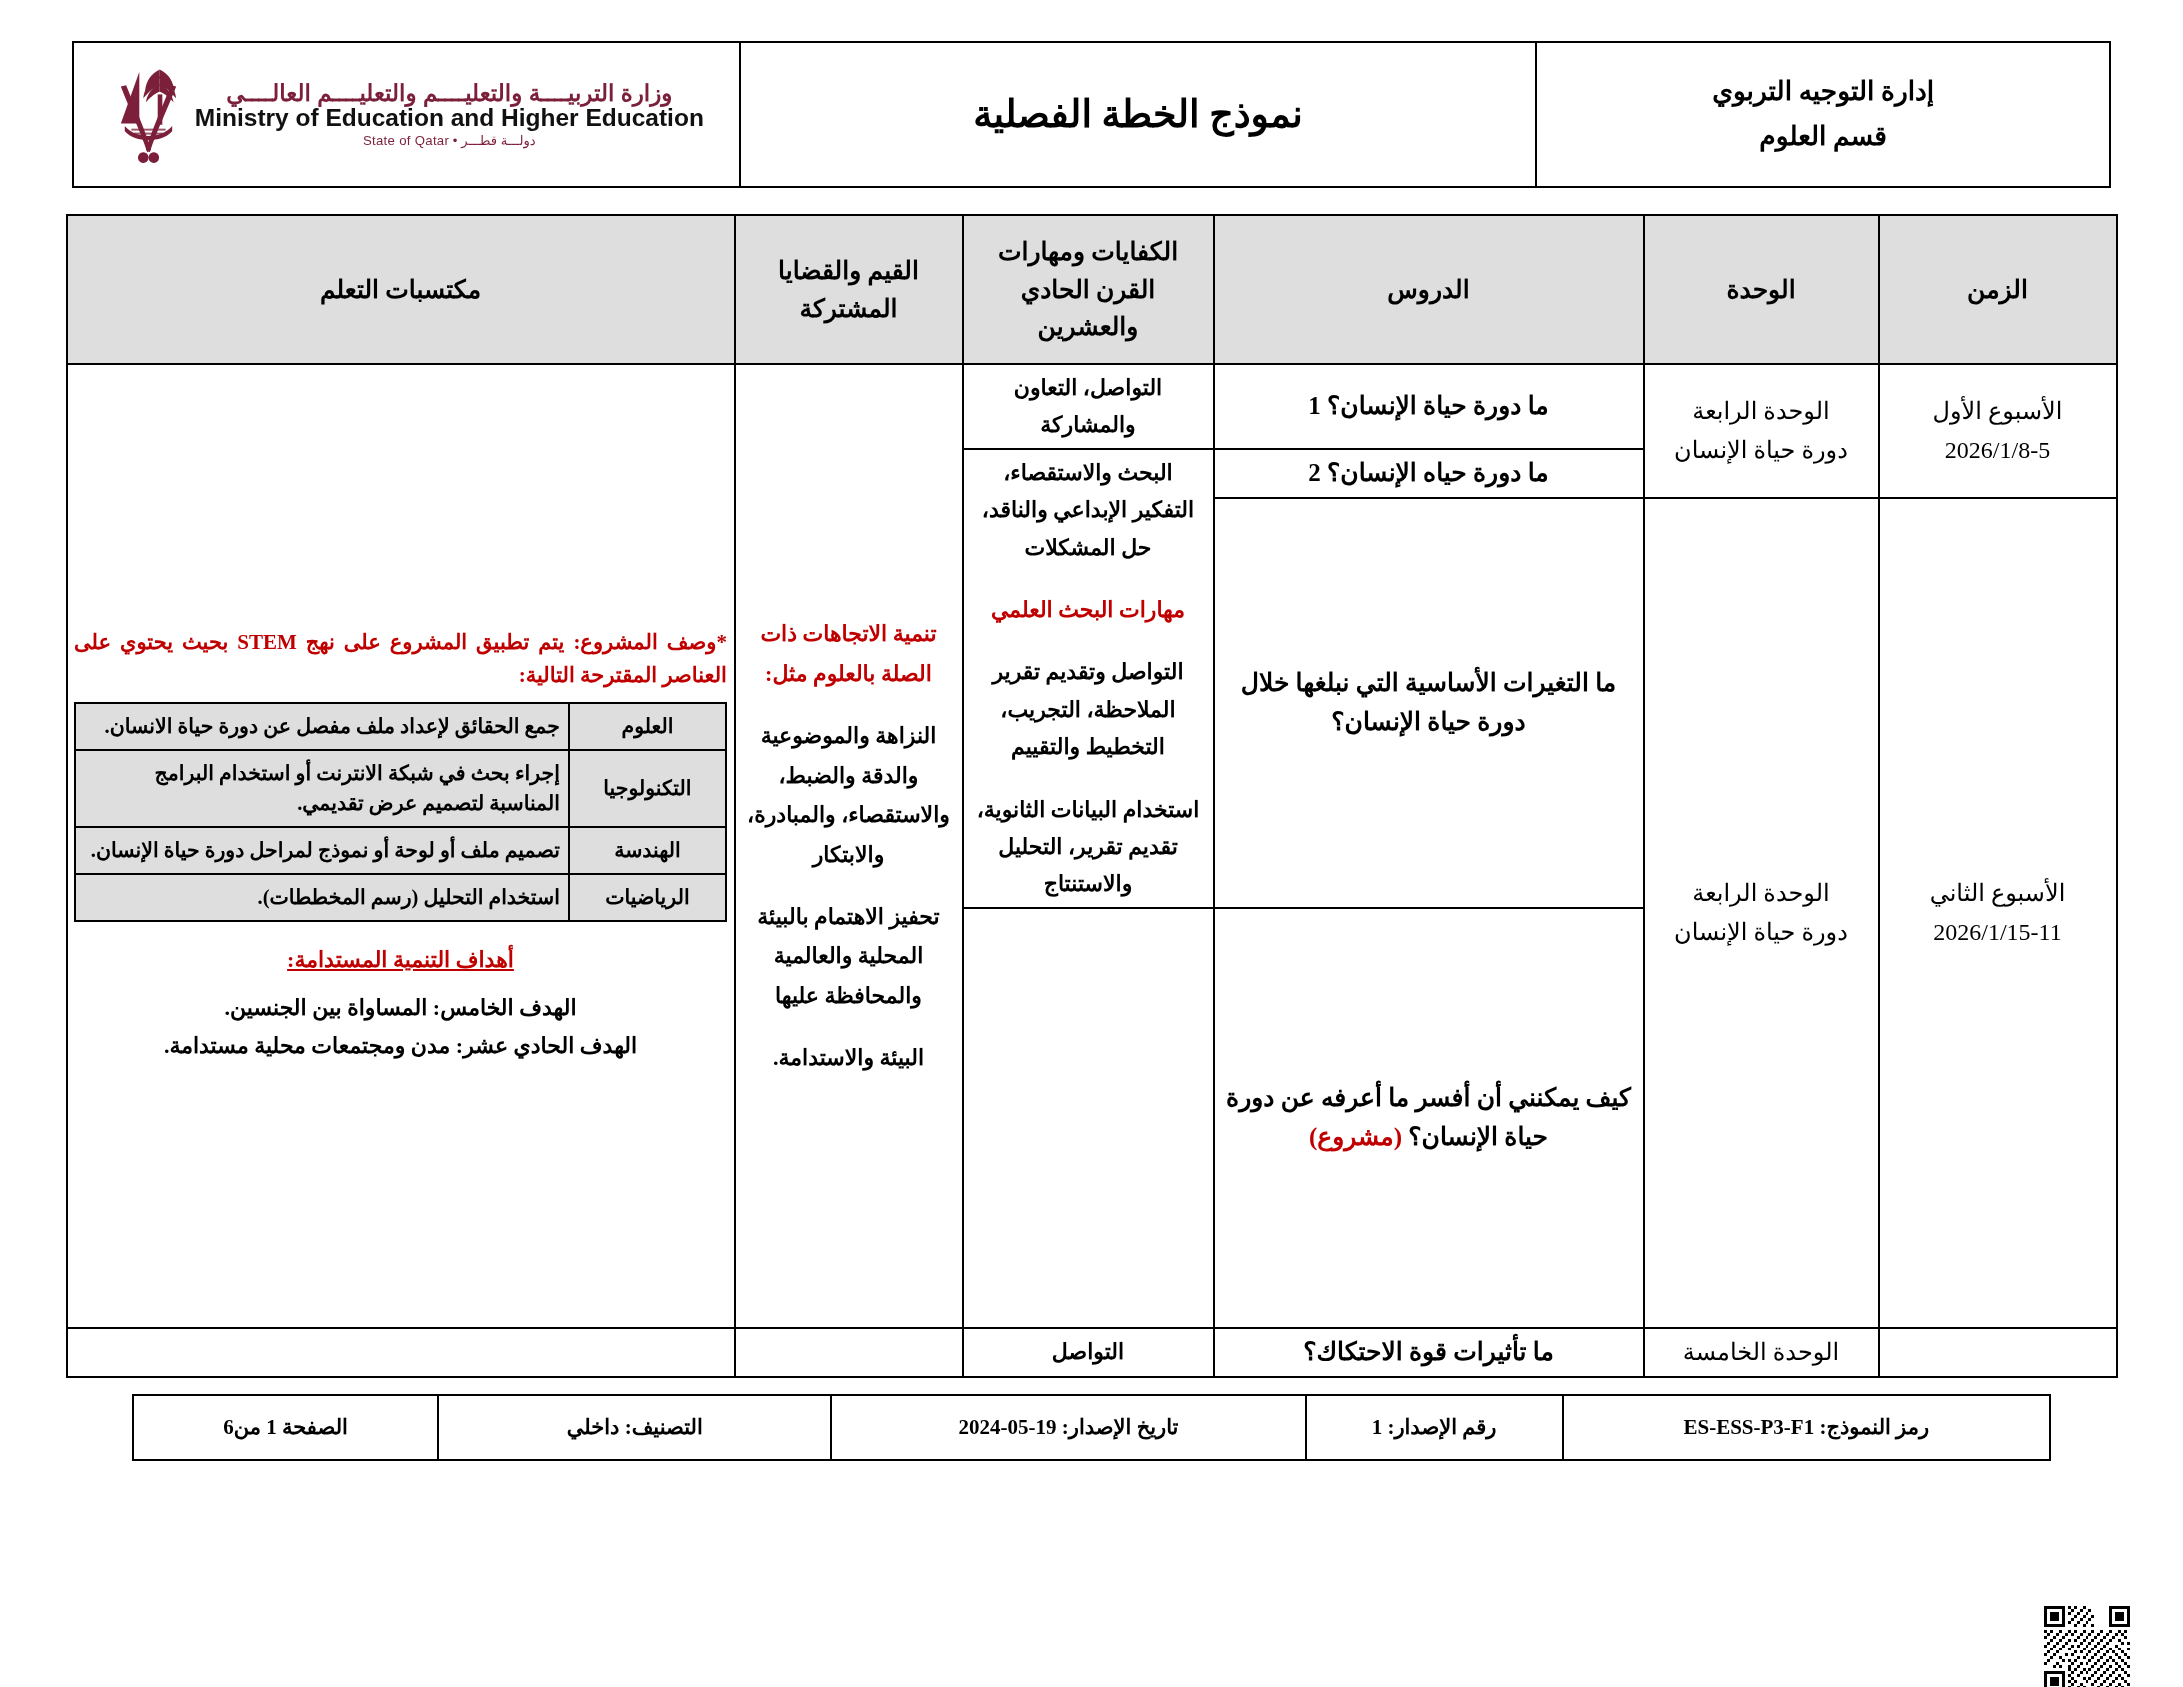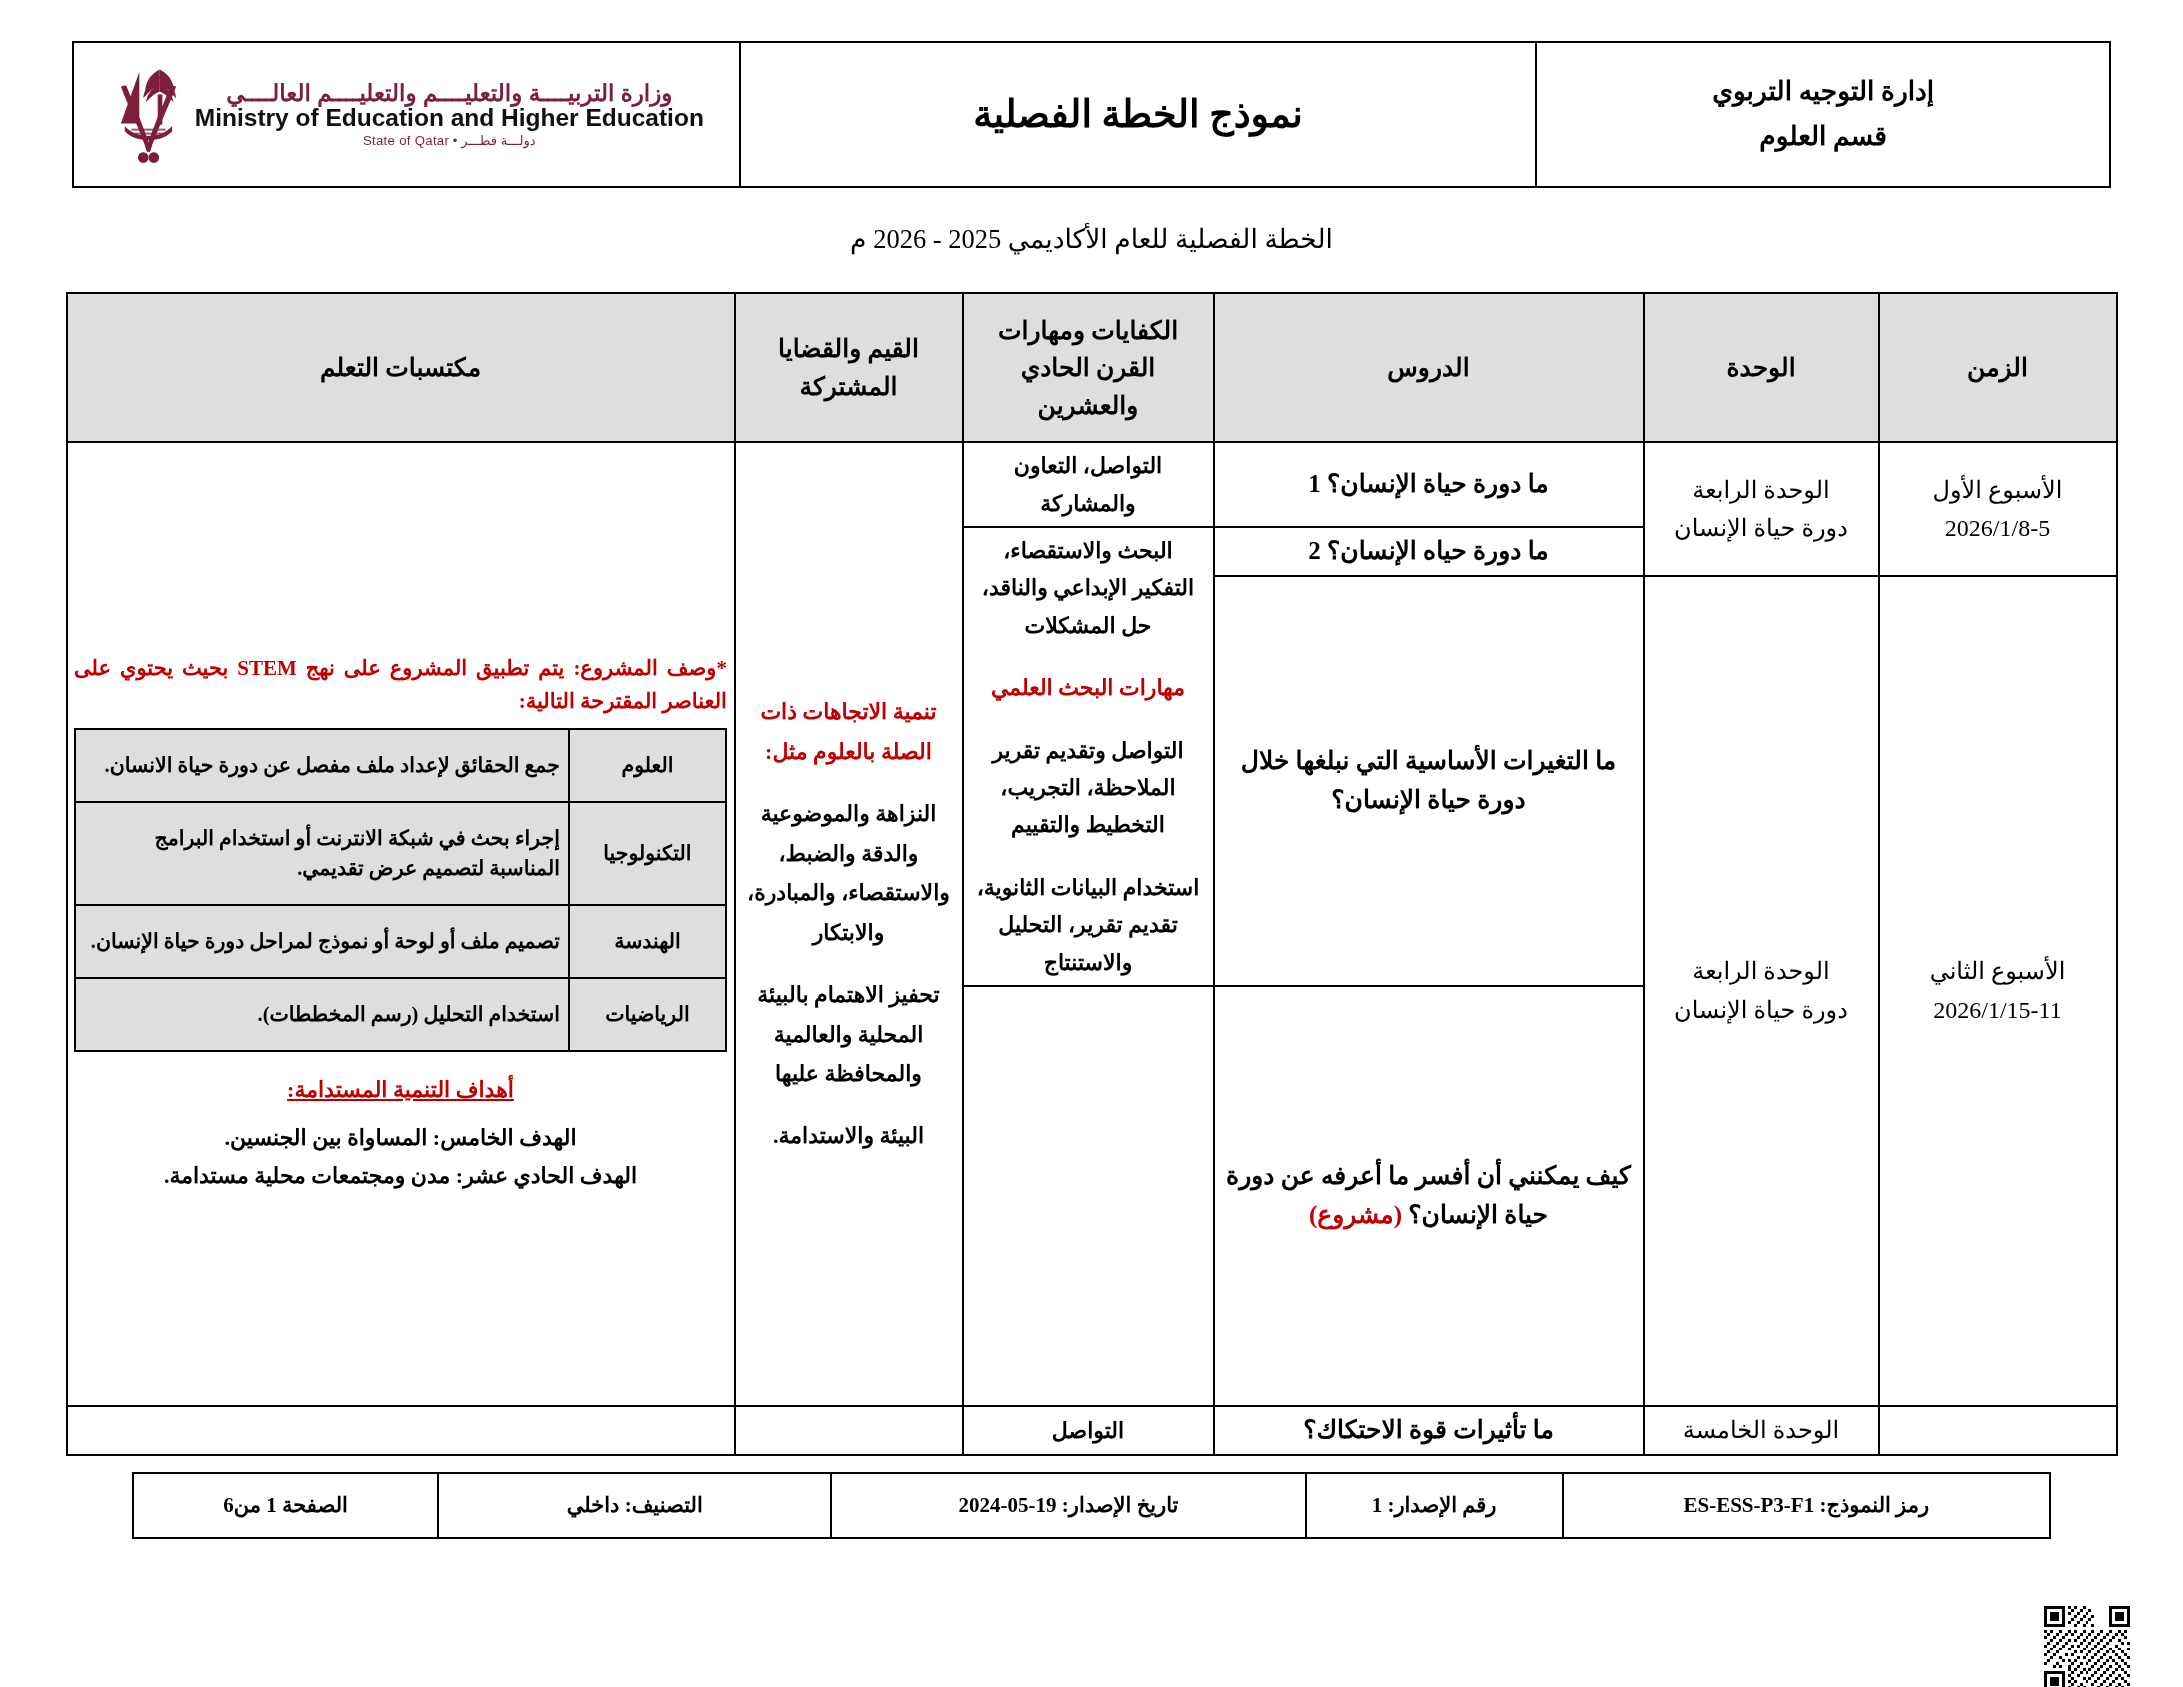--- a/index.html
+++ b/index.html
@@ -161,21 +161,21 @@
     border-collapse: collapse;
     table-layout: fixed;
     width: 100%;
     margin: 0 0 20px 0;
   }
   table.stem td {
     border: 2px solid #000;
     background: #DEDEDE;
     font-size: 20.5px;
     font-weight: bold;
-    padding: 20px 8px;
+    padding: 7px 8px;
     line-height: 1.5;
     vertical-align: middle;
   }
   td.stem-label { width: 139px; text-align: center; }
   td.stem-text  { text-align: right; }
 
   .sdg-title {
     color: #C00000;
     font-weight: bold;
     font-size: 22px;
@@ -266,21 +266,20 @@
                 <rect x="38" y="110" width="44" height="3" opacity=".75"></rect>
               </g>
             </svg>
           </div>
         </td>
       </tr>
     </tbody>
   </table>
 
   <div class="titleblock">
-    <div class="t-line">الخطة الفصلية للعام الأكاديمي 2025 - 2026 م</div>
   </div>
 
   <table class="plan">
     <colgroup>
       <col class="c-time">
         <col class="c-unit">
         <col class="c-lesson">
       <col class="c-skills">
         <col class="c-values">
         <col class="c-outcome">

